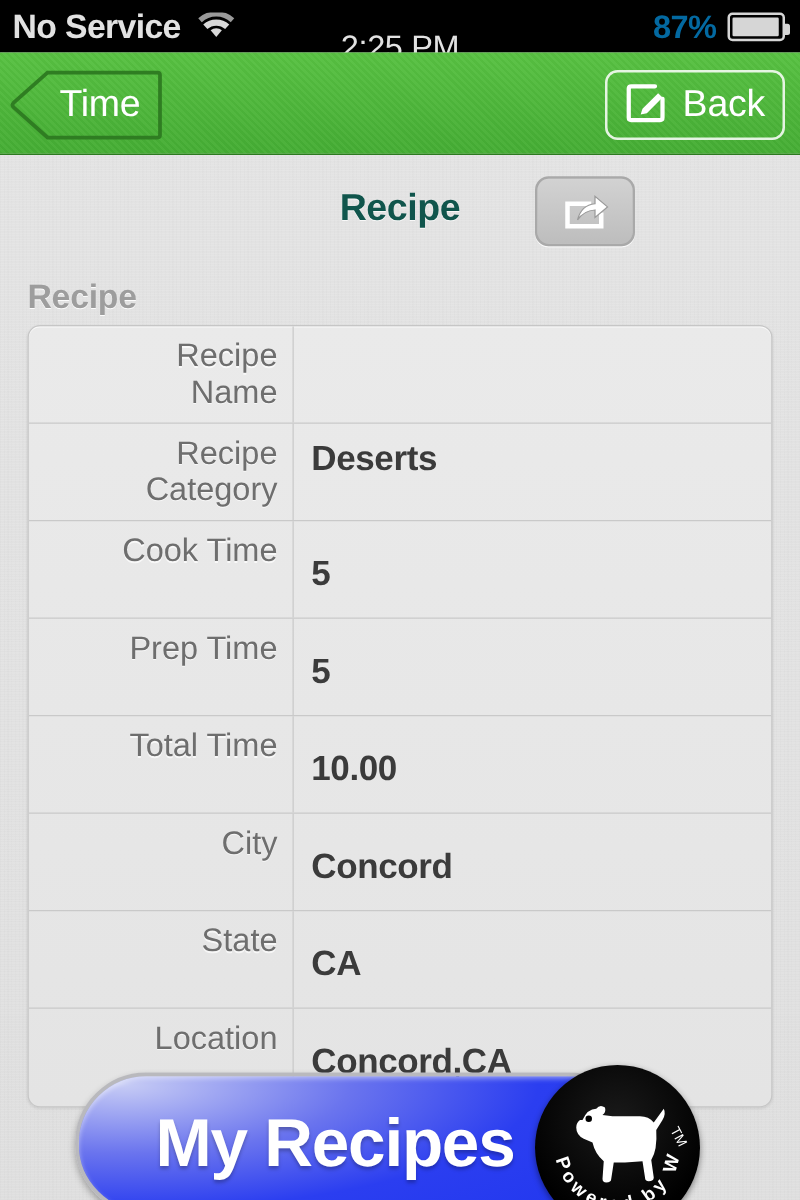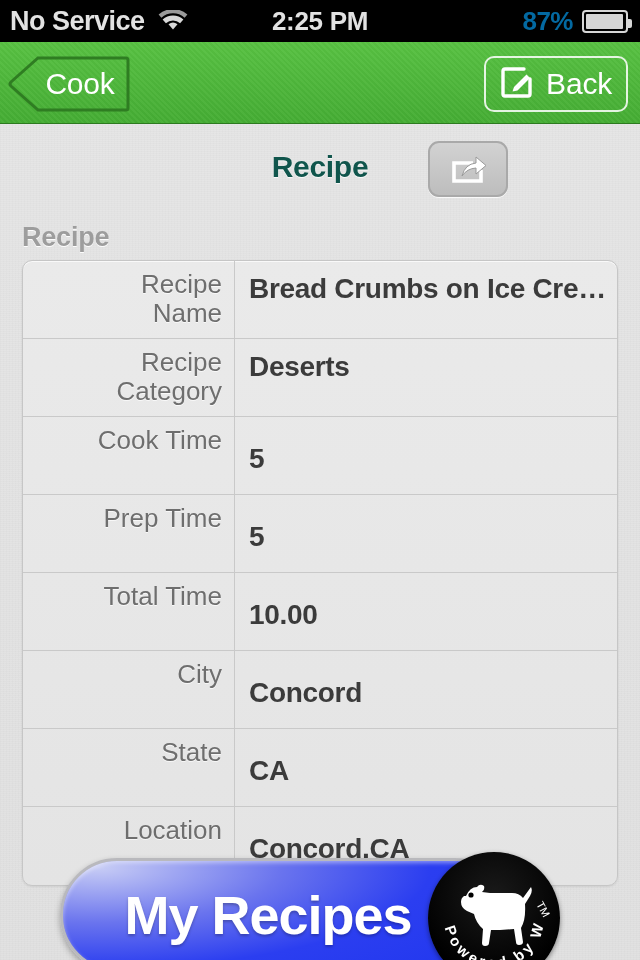--- a/index.html
+++ b/index.html
@@ -14,22 +14,22 @@
       repeating-linear-gradient(90deg, rgba(0,0,0,.012) 0 1px, rgba(255,255,255,.014) 1px 3px),
       linear-gradient(#e6e6e6,#e1e1e1);
   }
 
   
   .statusbar { position:absolute; top:0; left:0; width:640px; height:42px;
     background:#000; color:#d8d8d8; }
   .sb-left { position:absolute; left:10px; top:0; height:42px; display:flex;
     align-items:center; gap:13px; }
   .sb-carrier { font-size:27px; font-weight:bold; letter-spacing:-.5px; color:#e2e2e2; }
-  .sb-time { position:absolute; left:0; right:0; top:0; height:42px; display:flex;
-    align-items:center; justify-content:center; font-size:26px; font-weight:bold;
+  .sb-time { position:absolute; left:0; right:0; top:16px; height:42px; display:flex;
+    align-items:center; justify-content:center; font-size:26px; font-weight:normal;
     color:#e2e2e2; letter-spacing:-.3px; }
   .sb-right { position:absolute; right:12px; top:0; height:42px; display:flex;
     align-items:center; gap:9px; }
   .sb-batt-pct { font-size:26px; font-weight:bold; color:#0369a1; letter-spacing:-.5px; }
   .batt { position:relative; width:46px; height:23px; border:2.5px solid #d6d6d6;
     border-radius:4px; }
   .batt::after { content:""; position:absolute; right:-6px; top:7px; width:4px;
     height:9px; background:#d6d6d6; border-radius:0 2px 2px 0; }
   .batt-fill { position:absolute; left:2px; top:2px; bottom:2px; width:87%;
     background:#d6d6d6; border-radius:1px; }
@@ -117,21 +117,21 @@
         <span class="batt-fill" style="width: 87%;"></span>
       </span>
     </div>
   </div>
 
   <div class="navbar">
     <div class="back-btn">
       <svg viewBox="0 0 122 56" width="122" height="56">
         <path d="M30 2 L118 2 Q120 2 120 4 L120 52 Q120 54 118 54 L30 54 L3 30 Q1 28 3 26 Z" fill="none" stroke="#2f7d22" stroke-width="3"></path>
       </svg>
-      <span class="back-label">Cook</span>
+      <span class="back-label">Time</span>
     </div>
     <div class="edit-btn">
       <span>
         <svg viewBox="0 0 34 34" width="34" height="34">
           <path d="M24 4 H5 Q3 4 3 6 V29 Q3 31 5 31 H28 Q30 31 30 29 V14" fill="none" stroke="#fff" stroke-width="3.4" stroke-linecap="round"></path>
           <path d="M14 22 L26.5 9.5 L30 13 L17.5 25.5 L12.5 26.5 Z" fill="#fff"></path>
         </svg>
       </span>
       <span class="edit-label">Back</span>
     </div>
@@ -148,21 +148,20 @@
           <path d="M14 26 Q17 14 28 13 L28 7 L38 15.5 L28 24 L28 18 Q19 18.5 14 26 Z" fill="#fff" stroke="#9a9a9a" stroke-width="1"></path>
         </svg>
       </span>
     </div>
 
     <div class="section-label">Recipe</div>
 
     <div class="table">
         <div class="row two-line">
           <div class="cell-label">Recipe<br>Name</div>
-          <div class="cell-value">Bread Crumbs on Ice Cre…</div>
         </div>
         <div class="row two-line">
           <div class="cell-label">Recipe<br>Category</div>
           <div class="cell-value">Deserts</div>
         </div>
         <div class="row">
           <div class="cell-label">Cook Time</div>
           <div class="cell-value">5</div>
         </div>
         <div class="row">

